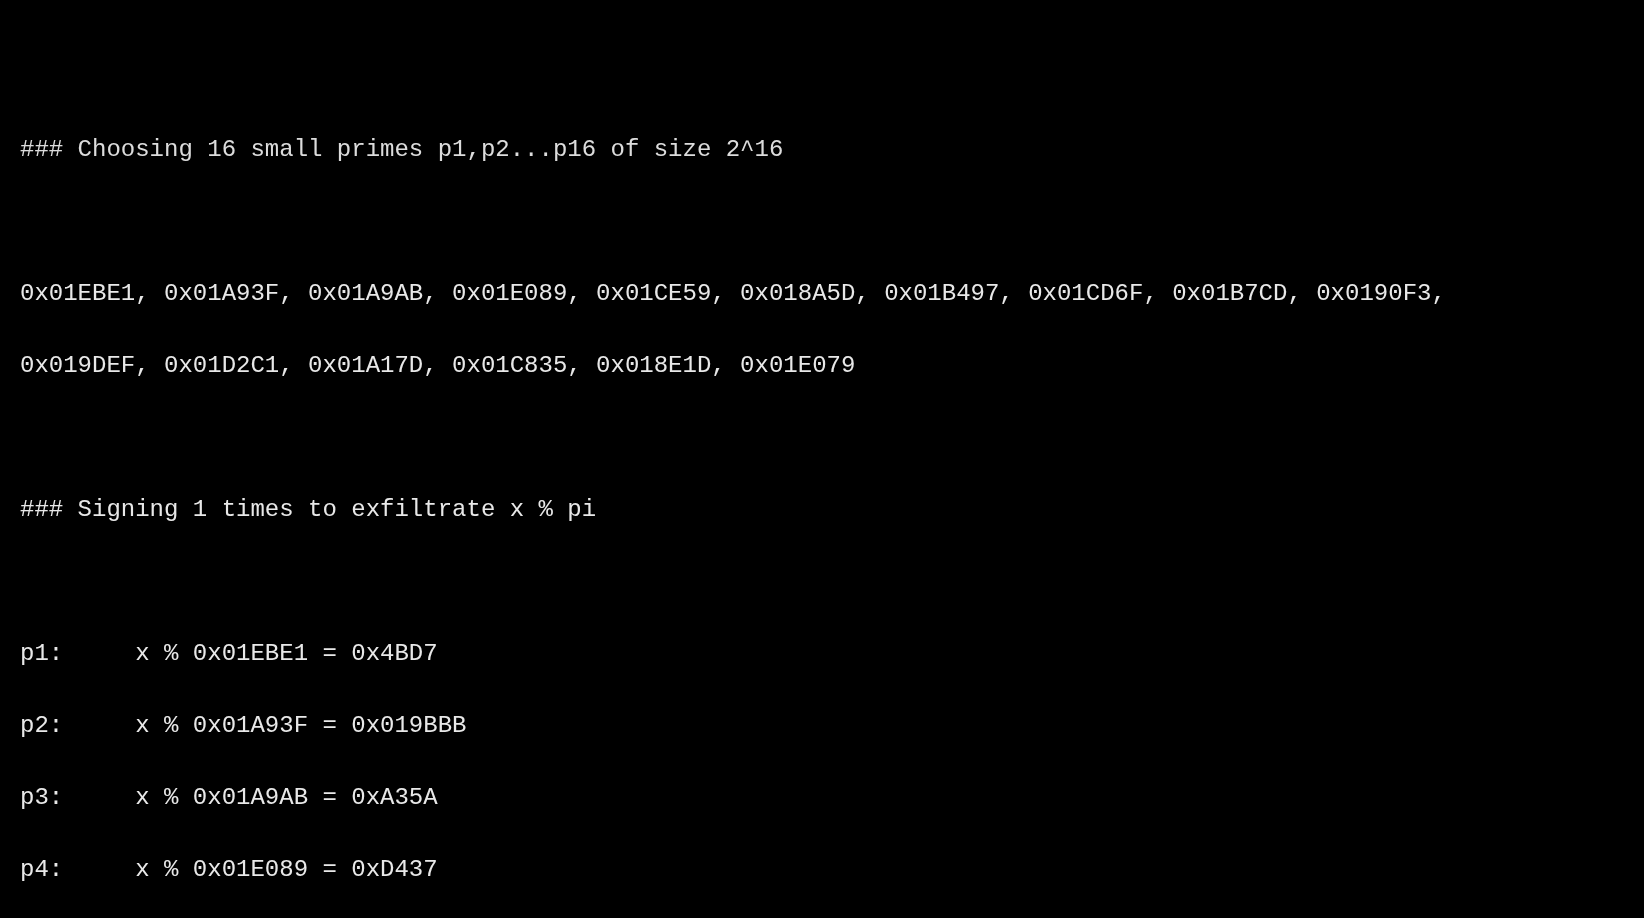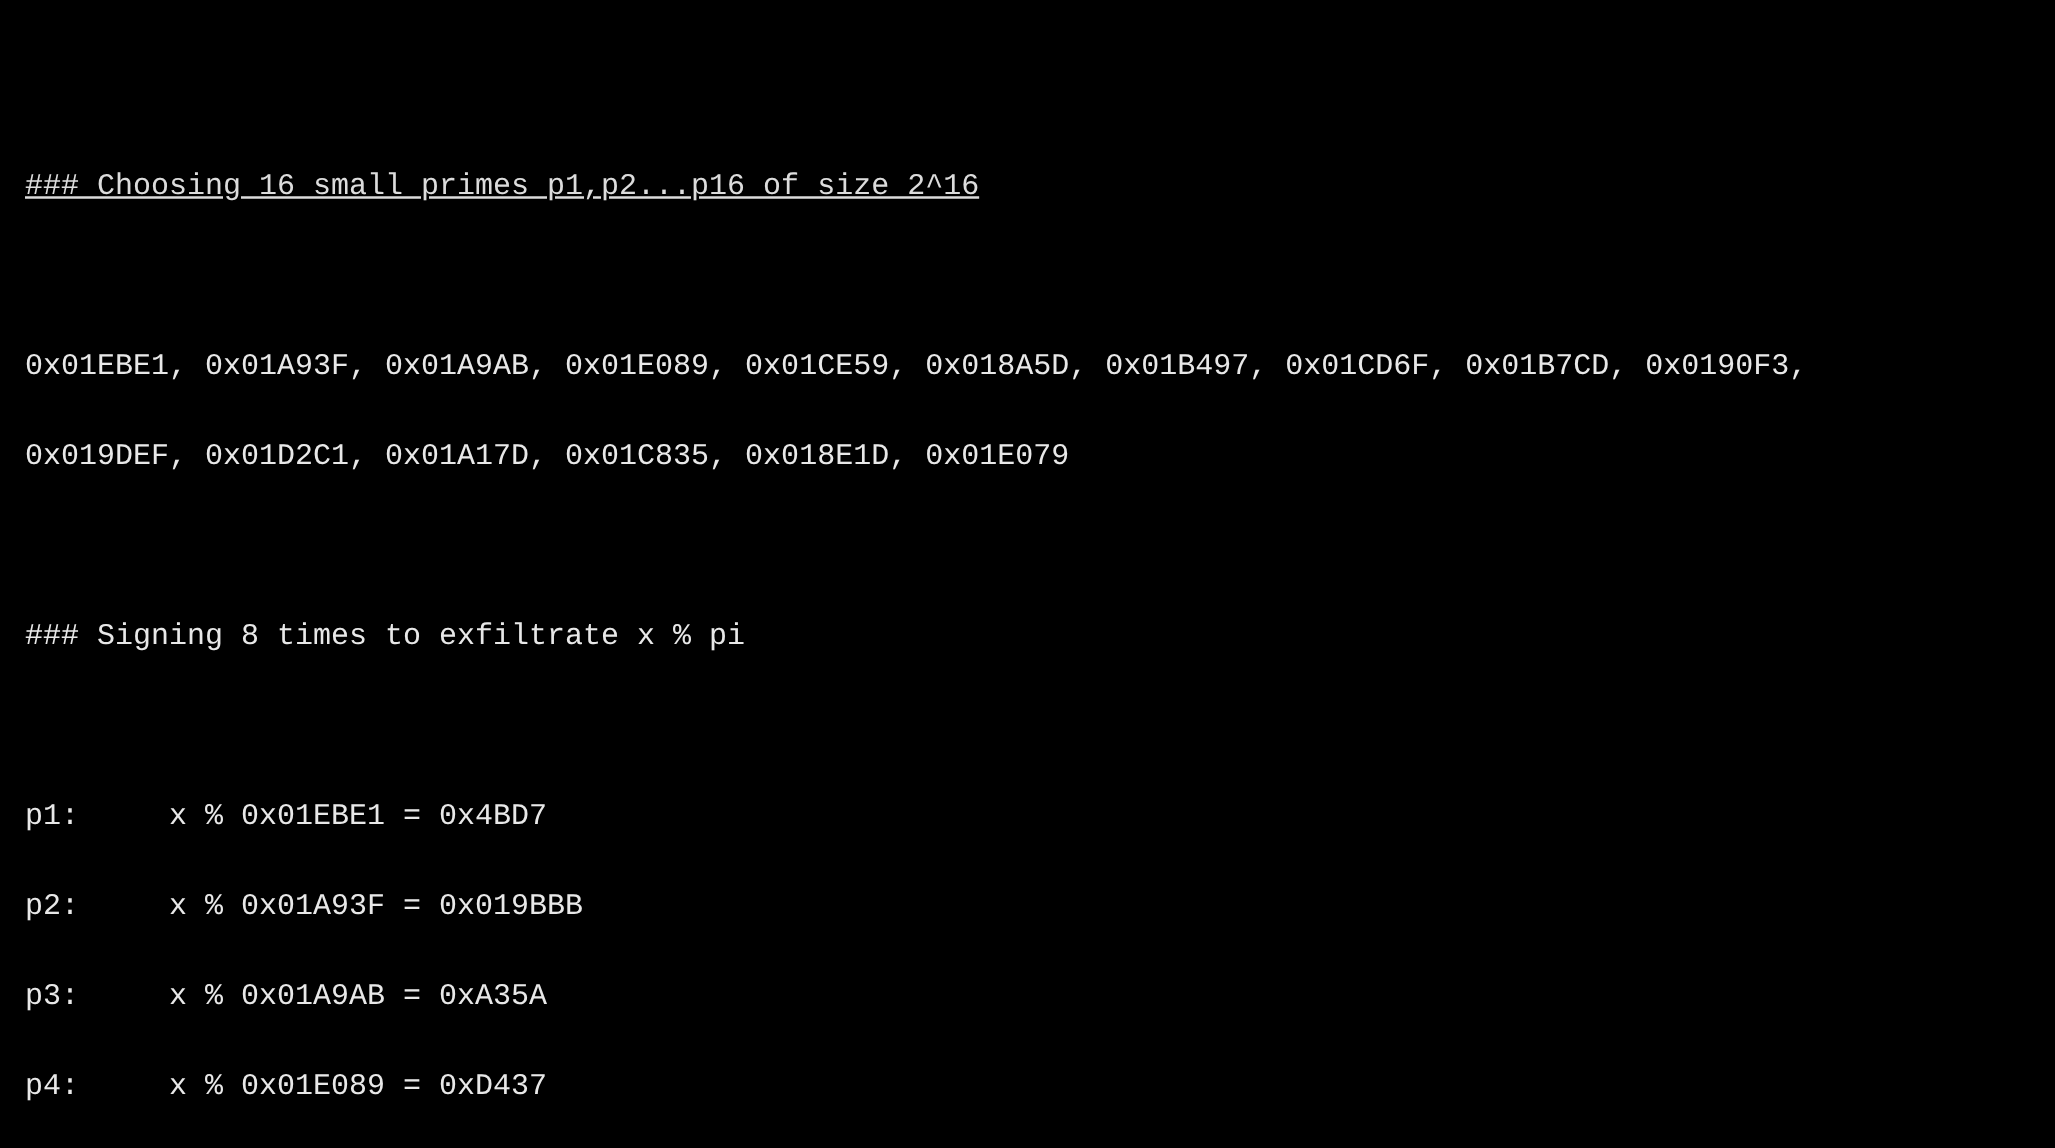--- a/index.html
+++ b/index.html
@@ -16,34 +16,33 @@
       padding: 0 20px 20px 20px;
       white-space: pre;
       overflow-x: auto;
     }
     .terminal-line {
       white-space: pre;
     }
     .cut-off {
       margin-top: -12px;
       opacity: 0.95;
-      text-decoration: underline;
     }
   </style>
 </head>
 <body>
 
 
 
 <div class="terminal-line cut-off">### Choosing 16 small primes p1,p2...p16 of size 2^16</div>
 <div class="terminal-line"> </div>
 <div class="terminal-line">0x01EBE1, 0x01A93F, 0x01A9AB, 0x01E089, 0x01CE59, 0x018A5D, 0x01B497, 0x01CD6F, 0x01B7CD, 0x0190F3,</div>
 <div class="terminal-line">0x019DEF, 0x01D2C1, 0x01A17D, 0x01C835, 0x018E1D, 0x01E079</div>
 <div class="terminal-line"> </div>
-<div class="terminal-line">### Signing 8 times to exfiltrate x % pi</div>
+<div class="terminal-line">### Signing 1 times to exfiltrate x % pi</div>
 <div class="terminal-line"> </div>
 <div class="terminal-line">p1:     x % 0x01EBE1 = 0x4BD7</div>
 <div class="terminal-line">p2:     x % 0x01A93F = 0x019BBB</div>
 <div class="terminal-line">p3:     x % 0x01A9AB = 0xA35A</div>
 <div class="terminal-line">p4:     x % 0x01E089 = 0xD437</div>
 
 
 
 
 

